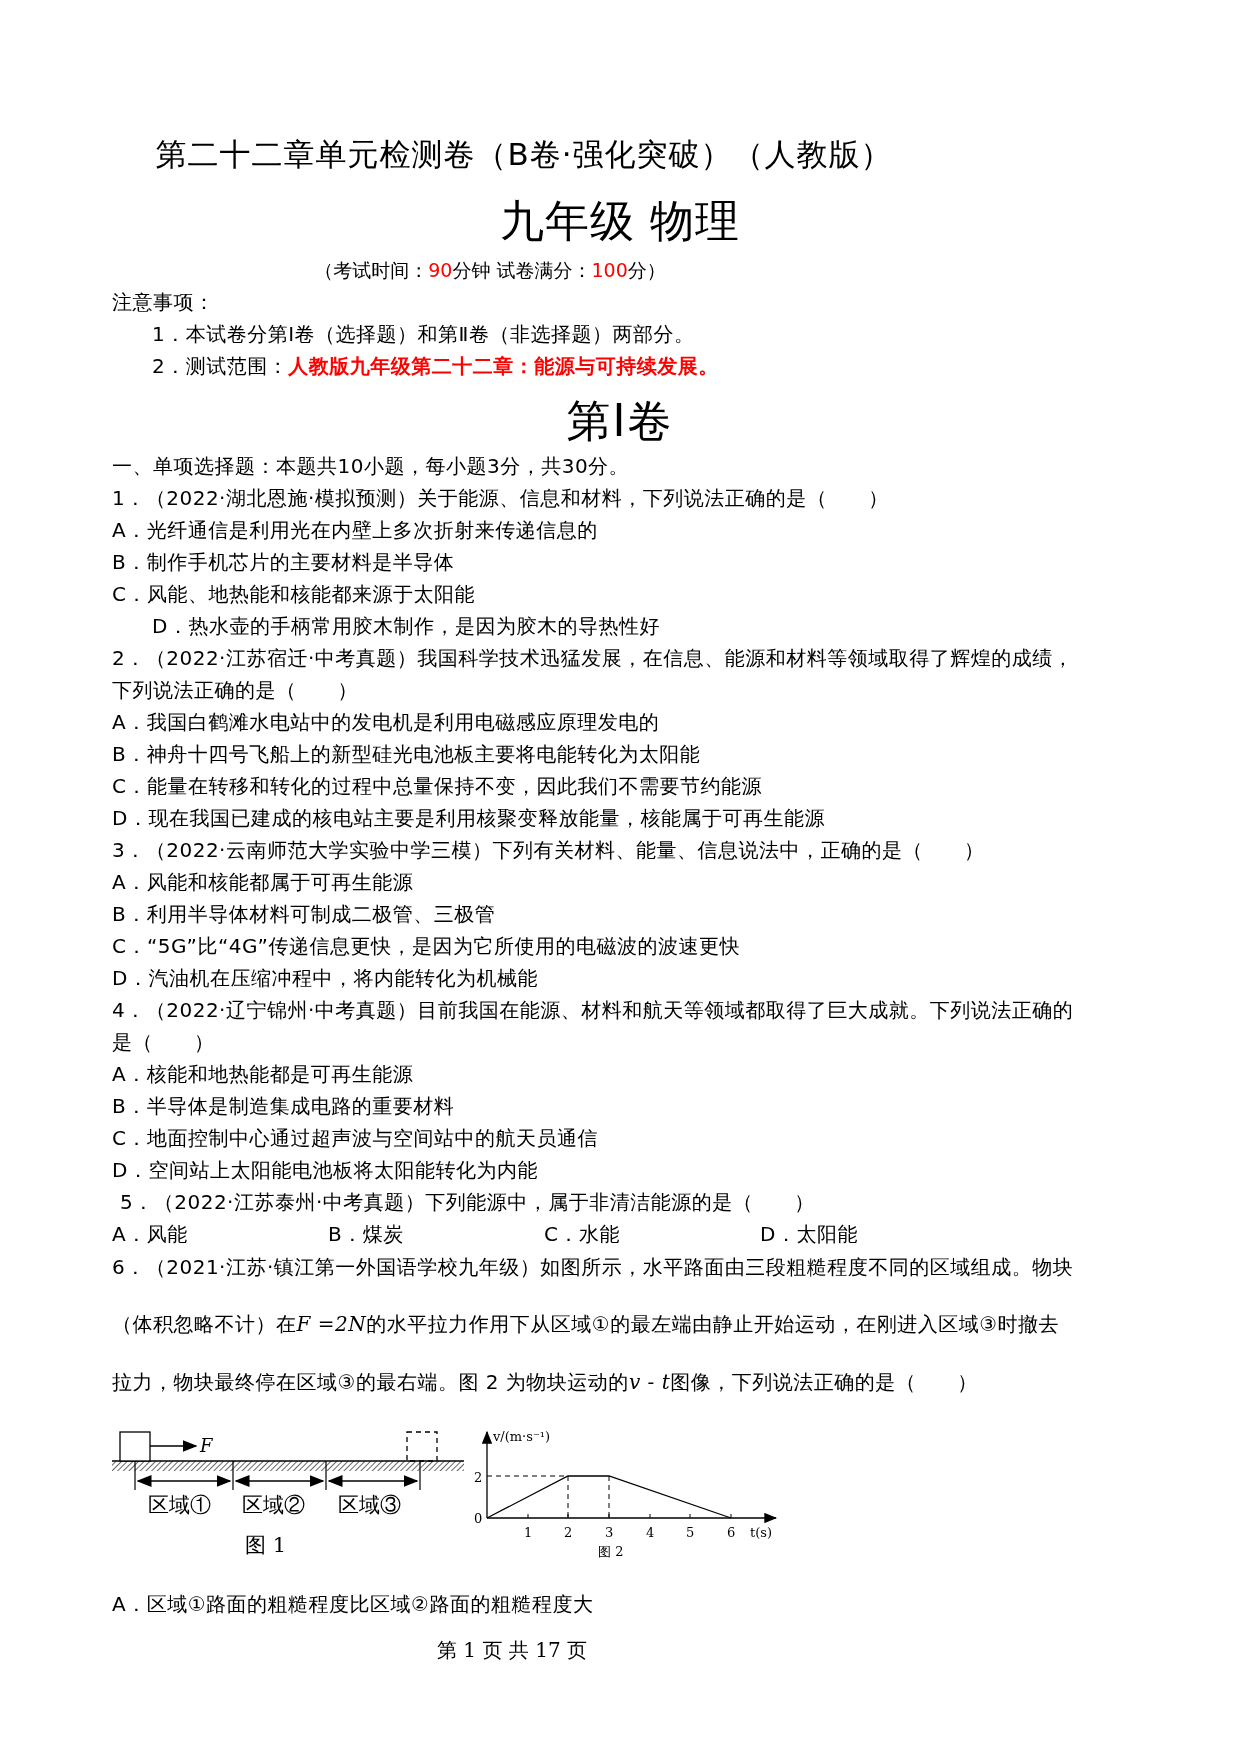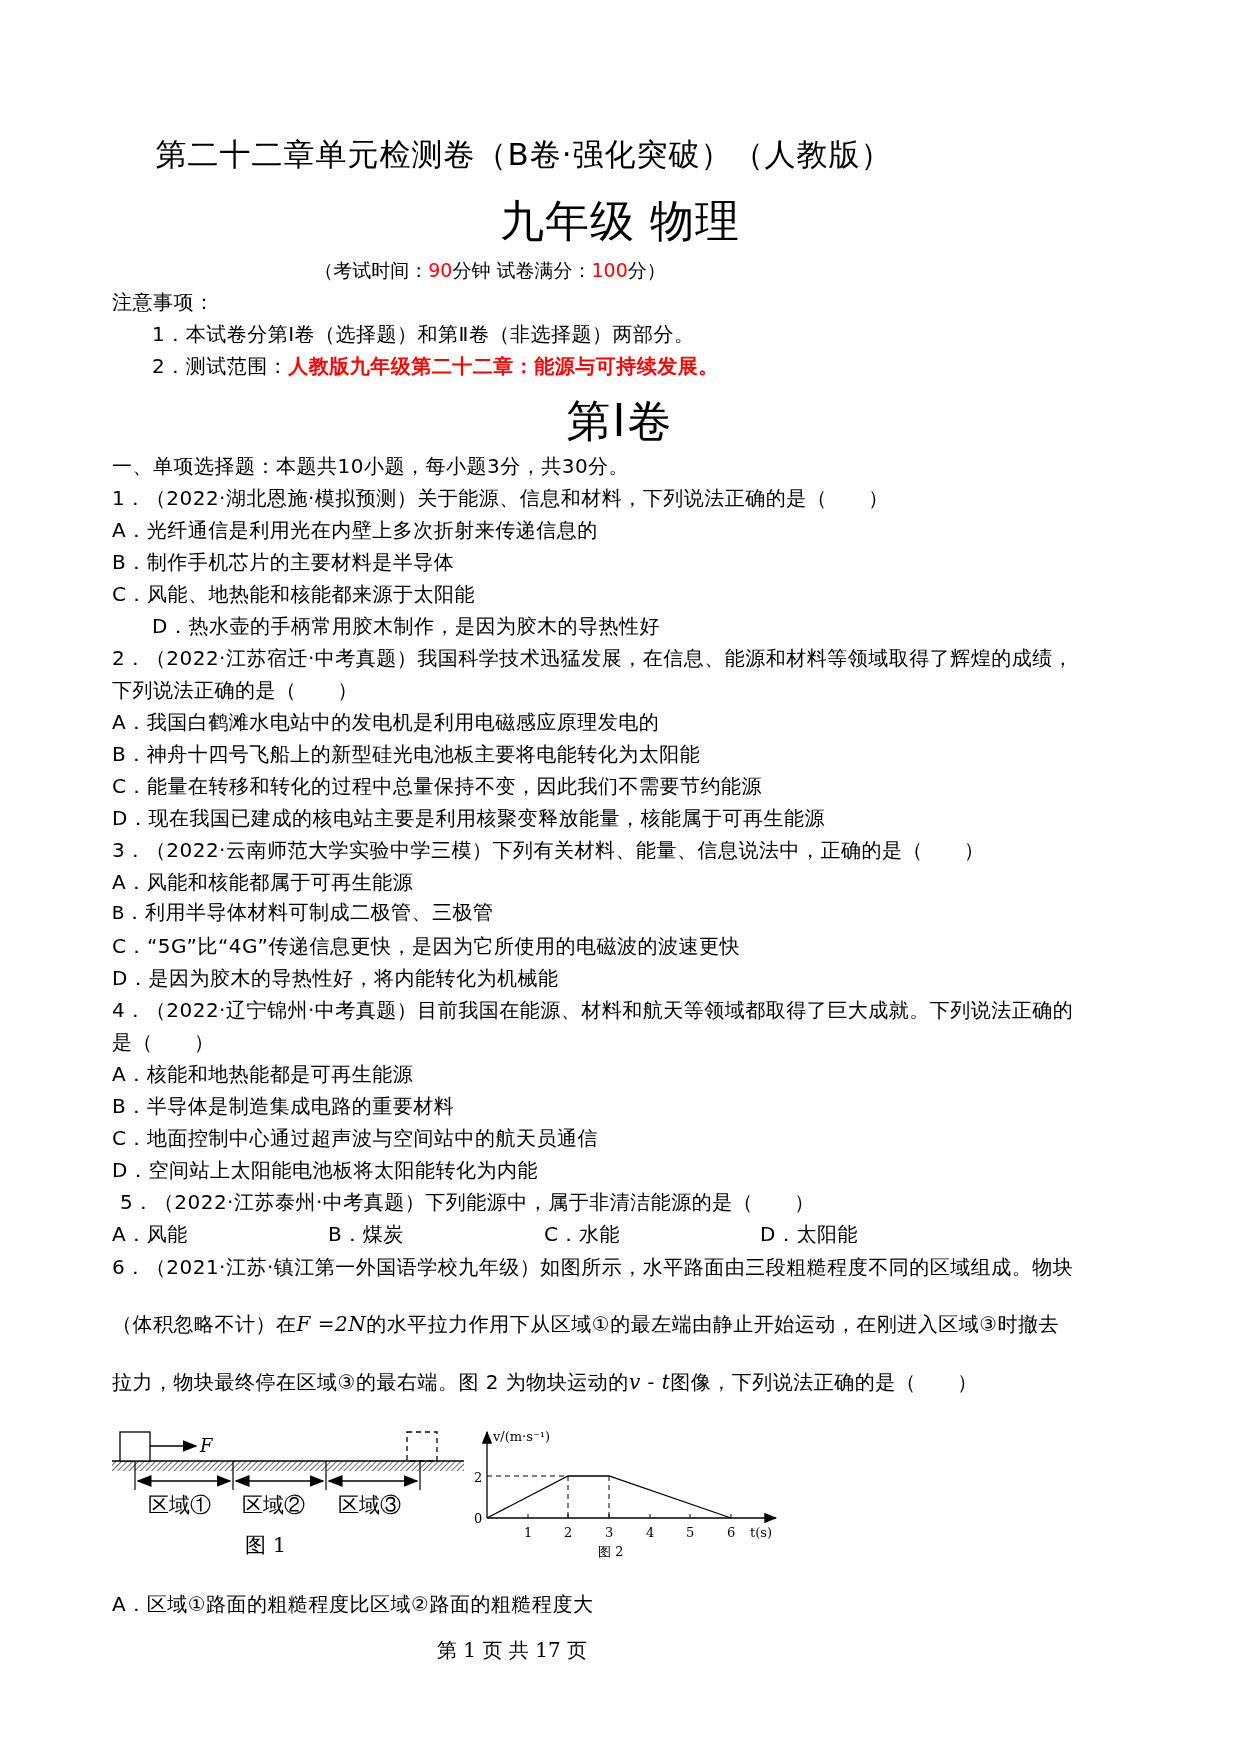--- a/index.html
+++ b/index.html
@@ -46,23 +46,23 @@
 
 <div class="line" style="top:642px;">2．（2022·江苏宿迁·中考真题）我国科学技术迅猛发展，在信息、能源和材料等领域取得了辉煌的成绩，</div>
 <div class="line" style="top:674px;">下列说法正确的是（　　）</div>
 <div class="line" style="top:706px;">A．我国白鹤滩水电站中的发电机是利用电磁感应原理发电的</div>
 <div class="line" style="top:738px;">B．神舟十四号飞船上的新型硅光电池板主要将电能转化为太阳能</div>
 <div class="line" style="top:770px;">C．能量在转移和转化的过程中总量保持不变，因此我们不需要节约能源</div>
 <div class="line" style="top:802px;">D．现在我国已建成的核电站主要是利用核聚变释放能量，核能属于可再生能源</div>
 
 <div class="line" style="top:834px;">3．（2022·云南师范大学实验中学三模）下列有关材料、能量、信息说法中，正确的是（　　）</div>
 <div class="line" style="top:866px;">A．风能和核能都属于可再生能源</div>
-<div class="line" style="top:898px;font-family:Liberation Mono, monospace;">B．利用半导体材料可制成二极管、三极管</div>
+<div class="line" style="top:898px;">B．利用半导体材料可制成二极管、三极管</div>
 <div class="line" style="top:930px;">C．“5G”比“4G”传递信息更快，是因为它所使用的电磁波的波速更快</div>
-<div class="line" style="top:962px;">D．是因为胶木的导热性好，将内能转化为机械能</div>
+<div class="line" style="top:962px;">D．汽油机在压缩冲程中，将内能转化为机械能</div>
 
 <div class="line" style="top:994px;">4．（2022·辽宁锦州·中考真题）目前我国在能源、材料和航天等领域都取得了巨大成就。下列说法正确的</div>
 <div class="line" style="top:1026px;">是（　　）</div>
 <div class="line" style="top:1058px;">A．核能和地热能都是可再生能源</div>
 <div class="line" style="top:1090px;">B．半导体是制造集成电路的重要材料</div>
 <div class="line" style="top:1122px;">C．地面控制中心通过超声波与空间站中的航天员通信</div>
 <div class="line" style="top:1154px;">D．空间站上太阳能电池板将太阳能转化为内能</div>
 
 <div class="line" style="top:1186px;margin-left:8px;">5．（2022·江苏泰州·中考真题）下列能源中，属于非清洁能源的是（　　）</div>
 <div class="line" style="top:1218px;">

